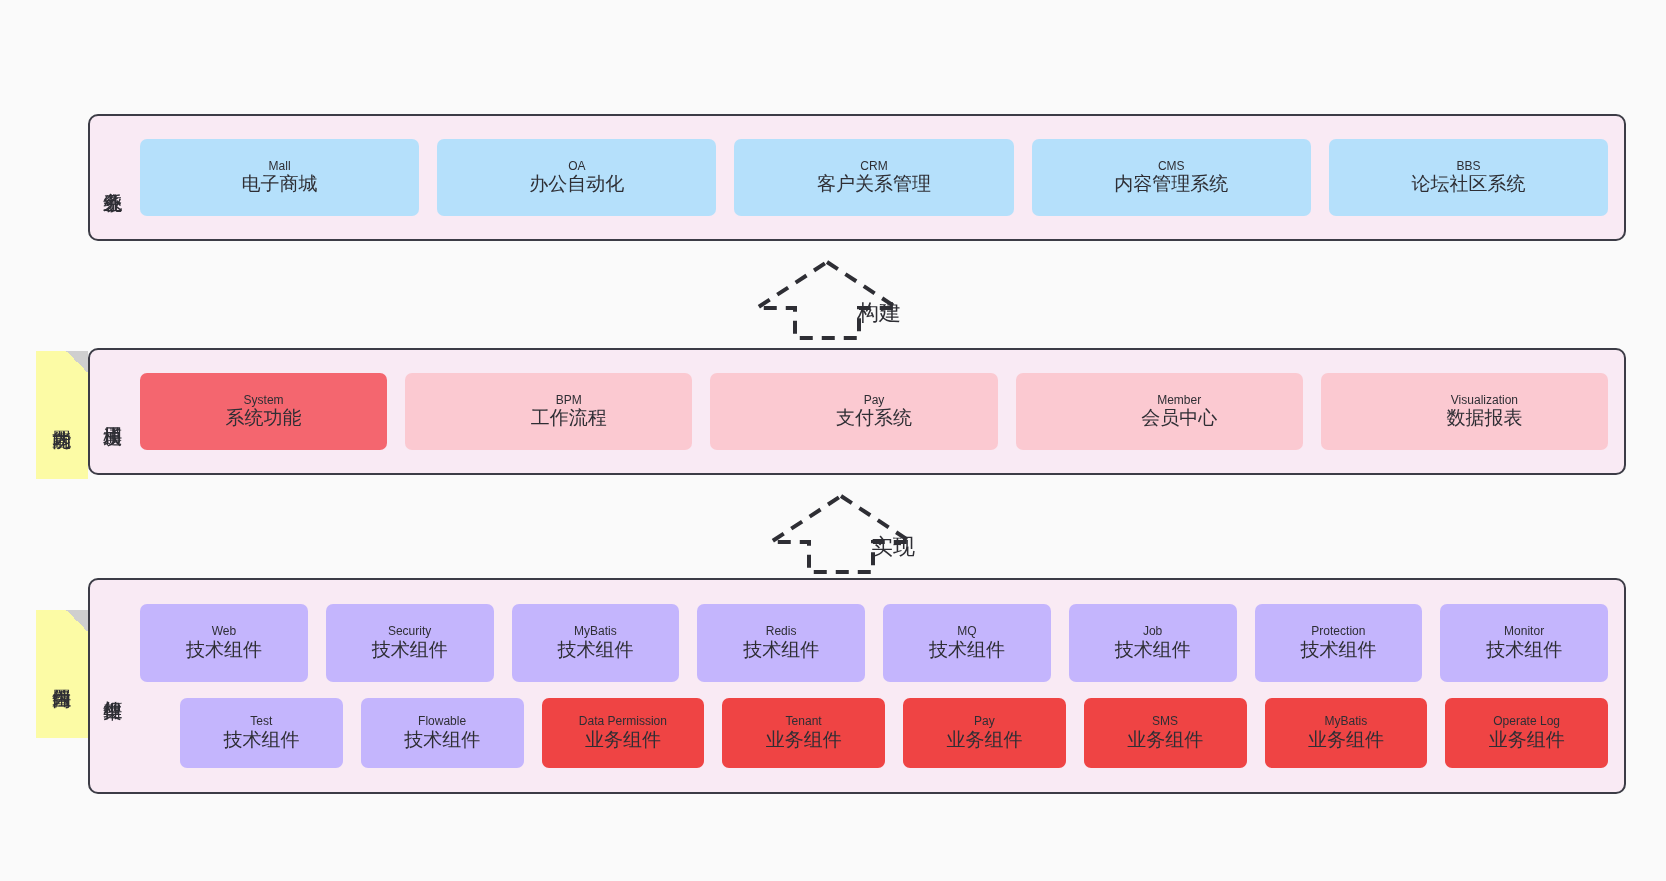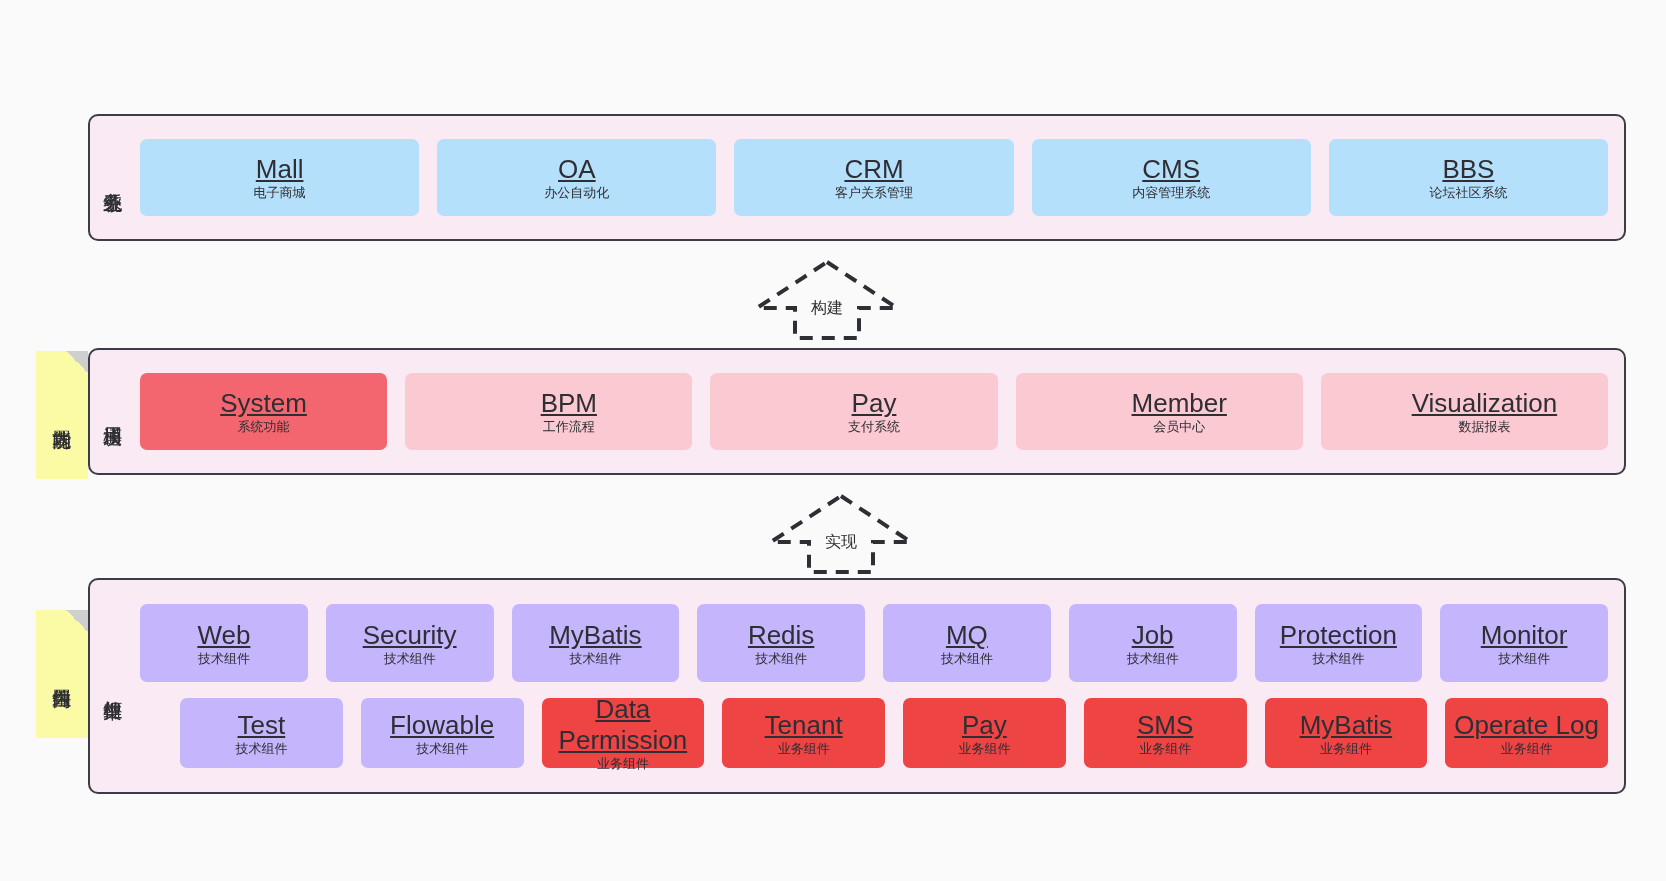--- a/index.html
+++ b/index.html
@@ -58,22 +58,22 @@
     border-radius: 7px;
     display: flex;
     flex-direction: column;
     align-items: center;
     justify-content: center;
     text-align: center;
     line-height: 1.2;
     color: #2e2e34;
     padding: 6px 4px;
   }
-  .card .t1 { font-size: 26px; text-decoration: underline; }
-  .card .t2 { font-size: 13px; }
+  .card .t1 { font-size: 12px; }
+  .card .t2 { font-size: 19px; }
 
   
   .c-blue      { background: #b5e0fb; }
   .c-red       { background: #f4666f; }
   .c-pink      { background: #fbc9d1; padding-left: 44px; }
   .c-green     { background: #c4b5fd; }
   .c-greenlite { background: #ef4444; }
 
   
   .note {
@@ -95,22 +95,22 @@
     width: 22px; height: 22px;
     background: linear-gradient(225deg, #cfcfcf 0 50%, transparent 50% 100%);
   }
 
   
   .arrow-wrap { position: absolute; }
   .arrow-wrap svg { display: block; overflow: visible; }
   .arrow-label {
     position: absolute;
     left: 0; right: 0;
-    text-align: center;
-    font-size: 16px;
+    text-align: right;
+    font-size: 22px;
     color: #2e2e34;
     background: transparent;
     pointer-events: none;
   }
 </style>
 </head>
 <body>
 
 <div id="canvas">
 

